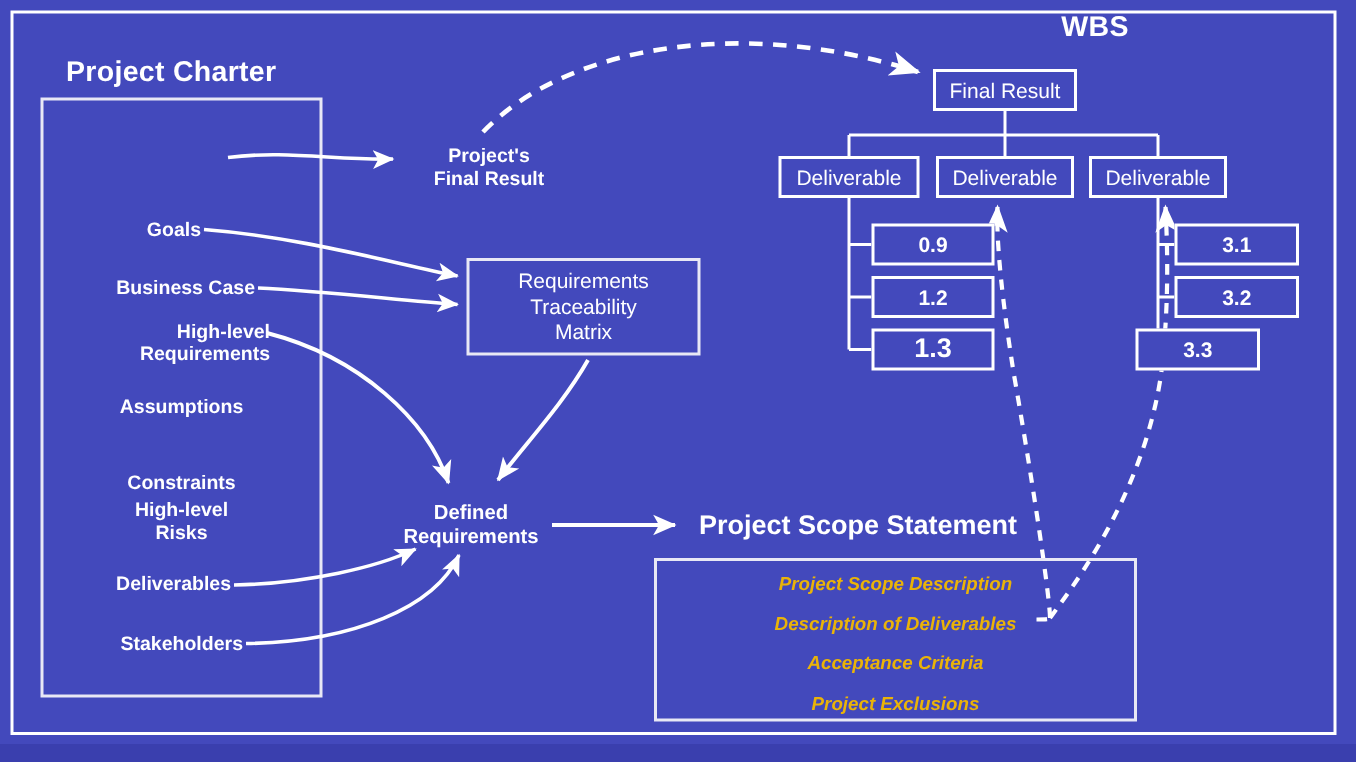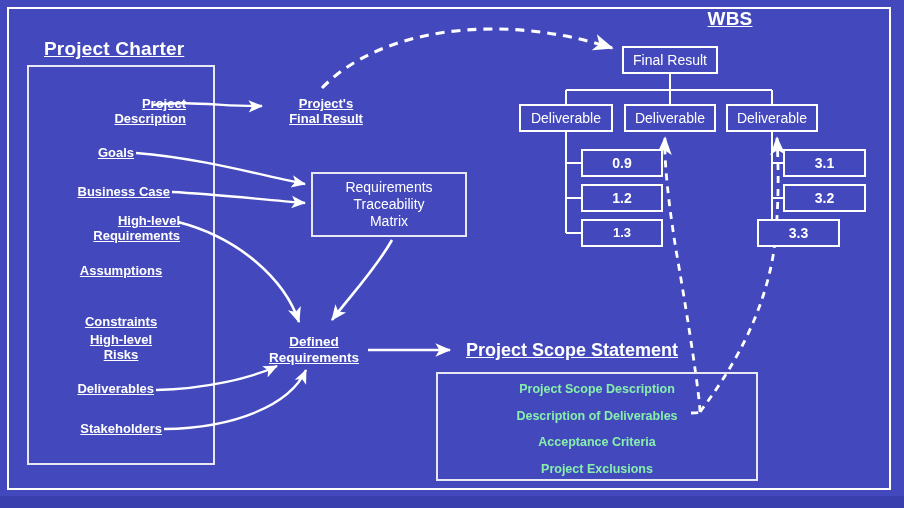--- a/index.html
+++ b/index.html
@@ -42,21 +42,20 @@
     width: 904px; height: 508px;
     pointer-events: none;
   }
   .lbl {
     position: absolute;
     color: #ffffff;
     font-weight: bold;
     line-height: 1.18;
     white-space: pre-line;
     text-align: center;
-    text-decoration: underline;
   }
   .title-lg {
     font-size: 19px;
     letter-spacing: 0.2px;
   }
   .title-md {
     font-size: 17px;
   }
   .item {
     font-size: 13px;
@@ -82,25 +81,26 @@
     border: 2px solid #ffffff;
     background: #4349bc;
   }
   .plain-box {
     position: absolute;
     border: 2px solid #e8e8f5;
     box-sizing: border-box;
   }
   .pss-list {
     position: absolute;
-    color: #86efac;
+    color: #eab308;
     font-weight: bold;
     font-size: 12.5px;
     text-align: center;
     line-height: 1.0;
+    font-style: italic;
   }
   .pss-list div { margin-bottom: 14px; }
 </style>
 </head>
 <body>
 
 <div id="stage">
 
   <div class="outer-frame"></div>
   <div class="bottom-band-line"></div>
@@ -154,22 +154,20 @@
 
     <path d="M700,412 C700,400 690,330 676,250 C668,200 664,160 665,138" fill="none" stroke="#ffffff" stroke-width="2.8" stroke-dasharray="7 6" marker-end="url(#arrowD)"></path>
 
     <path d="M700,412 C716,390 762,330 774,250 C780,200 778,160 777,138" fill="none" stroke="#ffffff" stroke-width="2.8" stroke-dasharray="7 6" marker-end="url(#arrowD)"></path>
 
     <path d="M691,413 C695,413 699,413 701,412" fill="none" stroke="#ffffff" stroke-width="2.8" stroke-dasharray="7 6"></path>
   </svg>
 
   <div class="lbl title-lg" style="left:44px; top:38px; text-align:left;">Project Charter</div>
 
-  <div class="lbl item" style="left:40px; top:96px; width:146px;">Project
-Description</div>
 
   <div class="lbl item" style="left:40px; top:145px; width:94px;">Goals</div>
 
   <div class="lbl item" style="left:40px; top:184px; width:130px;">Business Case</div>
 
   <div class="lbl item" style="left:40px; top:213px; width:140px;">High-level
 Requirements</div>
 
   <div class="lbl item-c" style="left:48px; top:263px; width:146px;">Assumptions</div>
 
@@ -196,21 +194,21 @@
   <div class="lbl title-lg" style="left:700px; top:8px; width:60px;">WBS</div>
 
   <div class="boxtxt wbs-box" style="left:622px; top:46px; width:96px; height:28px; font-weight:normal; font-size:14px;">Final Result</div>
 
   <div class="boxtxt wbs-box" style="left:519px; top:104px; width:94px; height:28px; font-weight:normal; font-size:14px;">Deliverable</div>
   <div class="boxtxt wbs-box" style="left:624px; top:104px; width:92px; height:28px; font-weight:normal; font-size:14px;">Deliverable</div>
   <div class="boxtxt wbs-box" style="left:726px; top:104px; width:92px; height:28px; font-weight:normal; font-size:14px;">Deliverable</div>
 
   <div class="boxtxt wbs-box" style="left:581px; top:149px; width:82px; height:28px; font-weight:bold; font-size:14px;">0.9</div>
   <div class="boxtxt wbs-box" style="left:581px; top:184px; width:82px; height:28px; font-weight:bold; font-size:14px;">1.2</div>
-  <div class="boxtxt wbs-box" style="left:581px; top:219px; width:82px; height:28px; font-weight:bold; font-size:13px;">1.3</div>
+  <div class="boxtxt wbs-box" style="left:581px; top:219px; width:82px; height:28px; font-weight:bold; font-size:18px;">1.3</div>
 
   <div class="boxtxt wbs-box" style="left:783px; top:149px; width:83px; height:28px; font-weight:bold; font-size:14px;">3.1</div>
   <div class="boxtxt wbs-box" style="left:783px; top:184px; width:83px; height:28px; font-weight:bold; font-size:14px;">3.2</div>
   <div class="boxtxt wbs-box" style="left:757px; top:219px; width:83px; height:28px; font-weight:bold; font-size:14px;">3.3</div>
 
   <div class="lbl title-md" style="left:466px; top:340px; width:270px; text-align:left; font-size:18px;">Project Scope Statement</div>
 
   <div class="plain-box" style="left:436px; top:372px; width:322px; height:109px;"></div>
 
   <div class="pss-list" style="left:436px; top:383px; width:322px;">

